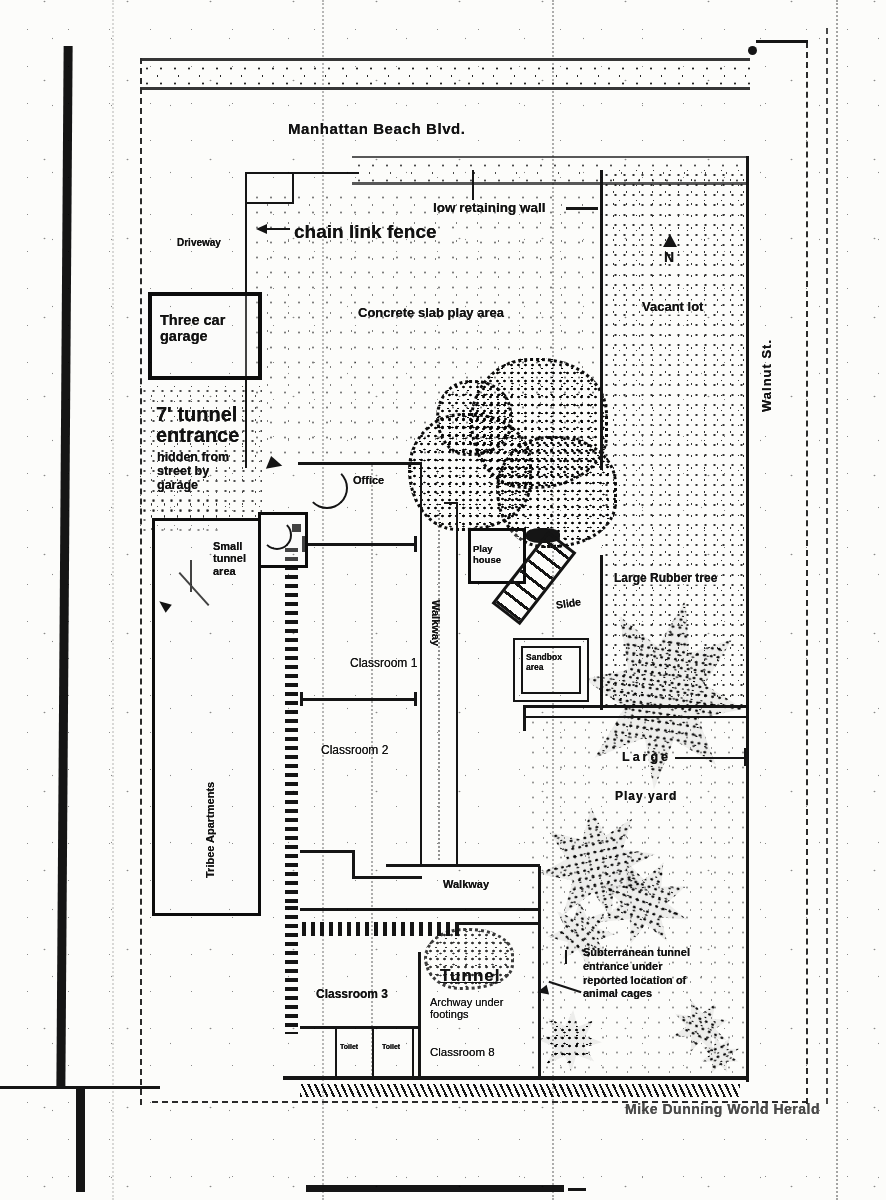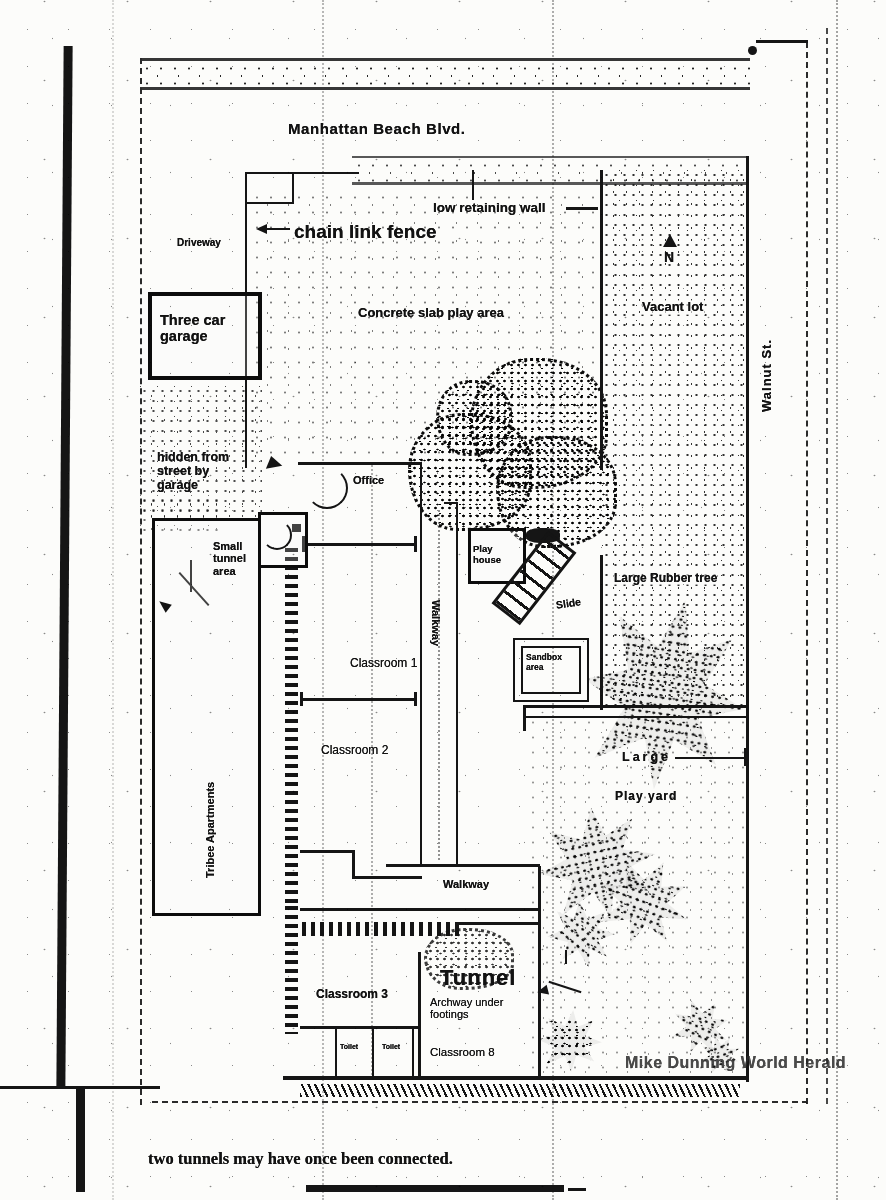--- a/index.html
+++ b/index.html
@@ -78,20 +78,21 @@
   <div class="w" style="left:538px;top:866px;width:3px;height:212px;"></div>
 
   <div class="box" style="left:148px;top:292px;width:106px;height:80px;border-width:4px;"></div>
   <div class="lbl" style="left:160px;top:312px;width:88px;font-size:14.5px;font-weight:700;">Three car garage</div>
   <div class="lbl" style="left:177px;top:237px;font-size:10px;font-weight:600;">Driveway</div>
   <div class="box" style="left:152px;top:518px;width:103px;height:392px;"></div>
   <div class="lbl vup" style="left:204px;top:738px;height:140px;font-size:11px;font-weight:600;">Tribee Apartments</div>
 
   <div class="sp-m" style="left:140px;top:386px;width:122px;height:132px;opacity:.7;"></div>
   <div class="sp-m" style="left:140px;top:495px;width:78px;height:40px;opacity:.55;"></div>
+  <div class="lbl" style="left:156px;top:404px;width:118px;font-size:20px;font-weight:800;line-height:1.05;">7' tunnel entrance</div>
   <div class="lbl" style="left:157px;top:450px;width:96px;font-size:12.5px;font-weight:600;">hidden from street by garage</div>
   <div class="tri" style="left:268px;top:458px;border-top:5px solid transparent;border-bottom:9px solid transparent;border-left:14px solid #141414;transform:rotate(22deg);"></div>
   <div class="lbl" style="left:213px;top:540px;width:48px;font-size:11px;font-weight:600;">Small tunnel area</div>
   <div class="w" style="left:190px;top:560px;width:2px;height:32px;"></div>
   <div class="w" style="left:172px;top:588px;width:44px;height:2px;transform:rotate(48deg);"></div>
   <div class="tri" style="left:158px;top:600px;border-top:5px solid transparent;border-bottom:5px solid transparent;border-right:12px solid #141414;transform:rotate(38deg);"></div>
 
   <div class="tri" style="left:256px;top:224px;border-top:5px solid transparent;border-bottom:5px solid transparent;border-right:11px solid #141414;"></div>
   <div class="w" style="left:266px;top:228px;width:24px;height:2px;"></div>
   <div class="lbl" style="left:294px;top:221px;font-size:19px;font-weight:700;">chain link fence</div>
@@ -139,21 +140,21 @@
   <div class="lbl" style="left:322px;top:657px;font-size:12px;font-weight:500;margin-left:28px;">Classroom 1</div>
   <div class="lbl" style="left:321px;top:744px;font-size:12px;font-weight:500;">Classroom 2</div>
   <div class="lbl" style="left:316px;top:988px;font-size:12px;font-weight:700;">Classroom 3</div>
   <div class="lbl" style="left:430px;top:1046px;font-size:11.5px;font-weight:500;">Classroom 8</div>
   <div class="lbl vdn" style="left:430px;top:600px;height:130px;font-size:11px;font-weight:600;">Walkway</div>
   <div class="lbl" style="left:443px;top:878px;font-size:11px;font-weight:600;">Walkway</div>
   <div class="lbl" style="left:340px;top:1043px;font-size:7px;font-weight:600;">Toilet</div>
   <div class="lbl" style="left:382px;top:1043px;font-size:7px;font-weight:600;">Toilet</div>
 
   <div class="blob sp-d" style="left:424px;top:928px;width:84px;height:56px;opacity:.8;"></div>
-  <div class="lbl" style="left:440px;top:966px;font-size:22px;font-weight:800;letter-spacing:1px;">Tunnel</div>
+  <div class="lbl" style="left:440px;top:966px;font-size:17px;font-weight:800;letter-spacing:1px;text-decoration:underline;">Tunnel</div>
   <div class="lbl" style="left:430px;top:996px;width:100px;font-size:11px;font-weight:500;">Archway under footings</div>
 
   <div style="position:absolute;left:408px;top:358px;width:205px;height:190px;z-index:10;">
     <div class="blob sp-d" style="left:0;top:55px;width:118px;height:112px;"></div>
     <div class="blob sp-d" style="left:62px;top:0;width:132px;height:125px;"></div>
     <div class="blob sp-d" style="left:88px;top:78px;width:115px;height:106px;"></div>
     <div class="blob sp-d" style="left:28px;top:22px;width:70px;height:70px;"></div>
     <div class="w" style="left:118px;top:170px;width:34px;height:15px;border-radius:40%;"></div>
   </div>
   <div class="star sp-d" style="left:583px;top:598px;width:162px;height:192px;transform:rotate(8deg);"></div>
@@ -173,20 +174,20 @@
   <div style="position:absolute;left:513px;top:638px;width:72px;height:60px;border:2px solid #141414;z-index:14;
               box-shadow:inset 0 0 0 6px #fcfcfa, inset 0 0 0 8px #141414;"></div>
   <div class="lbl" style="left:526px;top:653px;width:48px;font-size:8.5px;font-weight:700;">Sandbox area</div>
 
   <div class="sp-s" style="left:526px;top:715px;width:220px;height:358px;opacity:.4;"></div>
   <div class="lbl" style="left:622px;top:750px;font-size:12.5px;font-weight:600;letter-spacing:3px;">Large</div>
   <div class="w" style="left:675px;top:757px;width:70px;height:2px;"></div>
   <div class="w" style="left:744px;top:748px;width:2px;height:18px;"></div>
   <div class="lbl" style="left:615px;top:790px;font-size:12px;font-weight:600;letter-spacing:1px;">Play yard</div>
 
+  <div class="lbl" style="left:583px;top:946px;width:120px;font-size:11px;font-weight:600;line-height:1.25;">Subterranean tunnel entrance under reported location of animal cages</div>
   <div class="w" style="left:565px;top:950px;width:2px;height:14px;"></div>
   <div class="w" style="left:548px;top:986px;width:34px;height:2px;transform:rotate(18deg);"></div>
   <div class="tri" style="left:537px;top:986px;border-top:5px solid transparent;border-bottom:5px solid transparent;border-right:11px solid #141414;transform:rotate(-14deg);"></div>
 
-  <div class="lbl" style="left:625px;top:1054px;font-size:16px;font-weight:600;color:#2b2b2b;opacity:.85;letter-spacing:.5px;">Mike Dunning World Herald</div>
-  <div class="lbl" style="left:148px;top:1150px;width:700px;font-family:'Liberation Serif',serif;font-size:16.5px;font-weight:700;">two tunnels may have once been connected.</div>
+  <div class="lbl" style="left:625px;top:1102px;font-size:14px;font-weight:600;color:#2b2b2b;opacity:.85;letter-spacing:.5px;">Mike Dunning World Herald</div>
 
 </div>
 
 </body></html>

